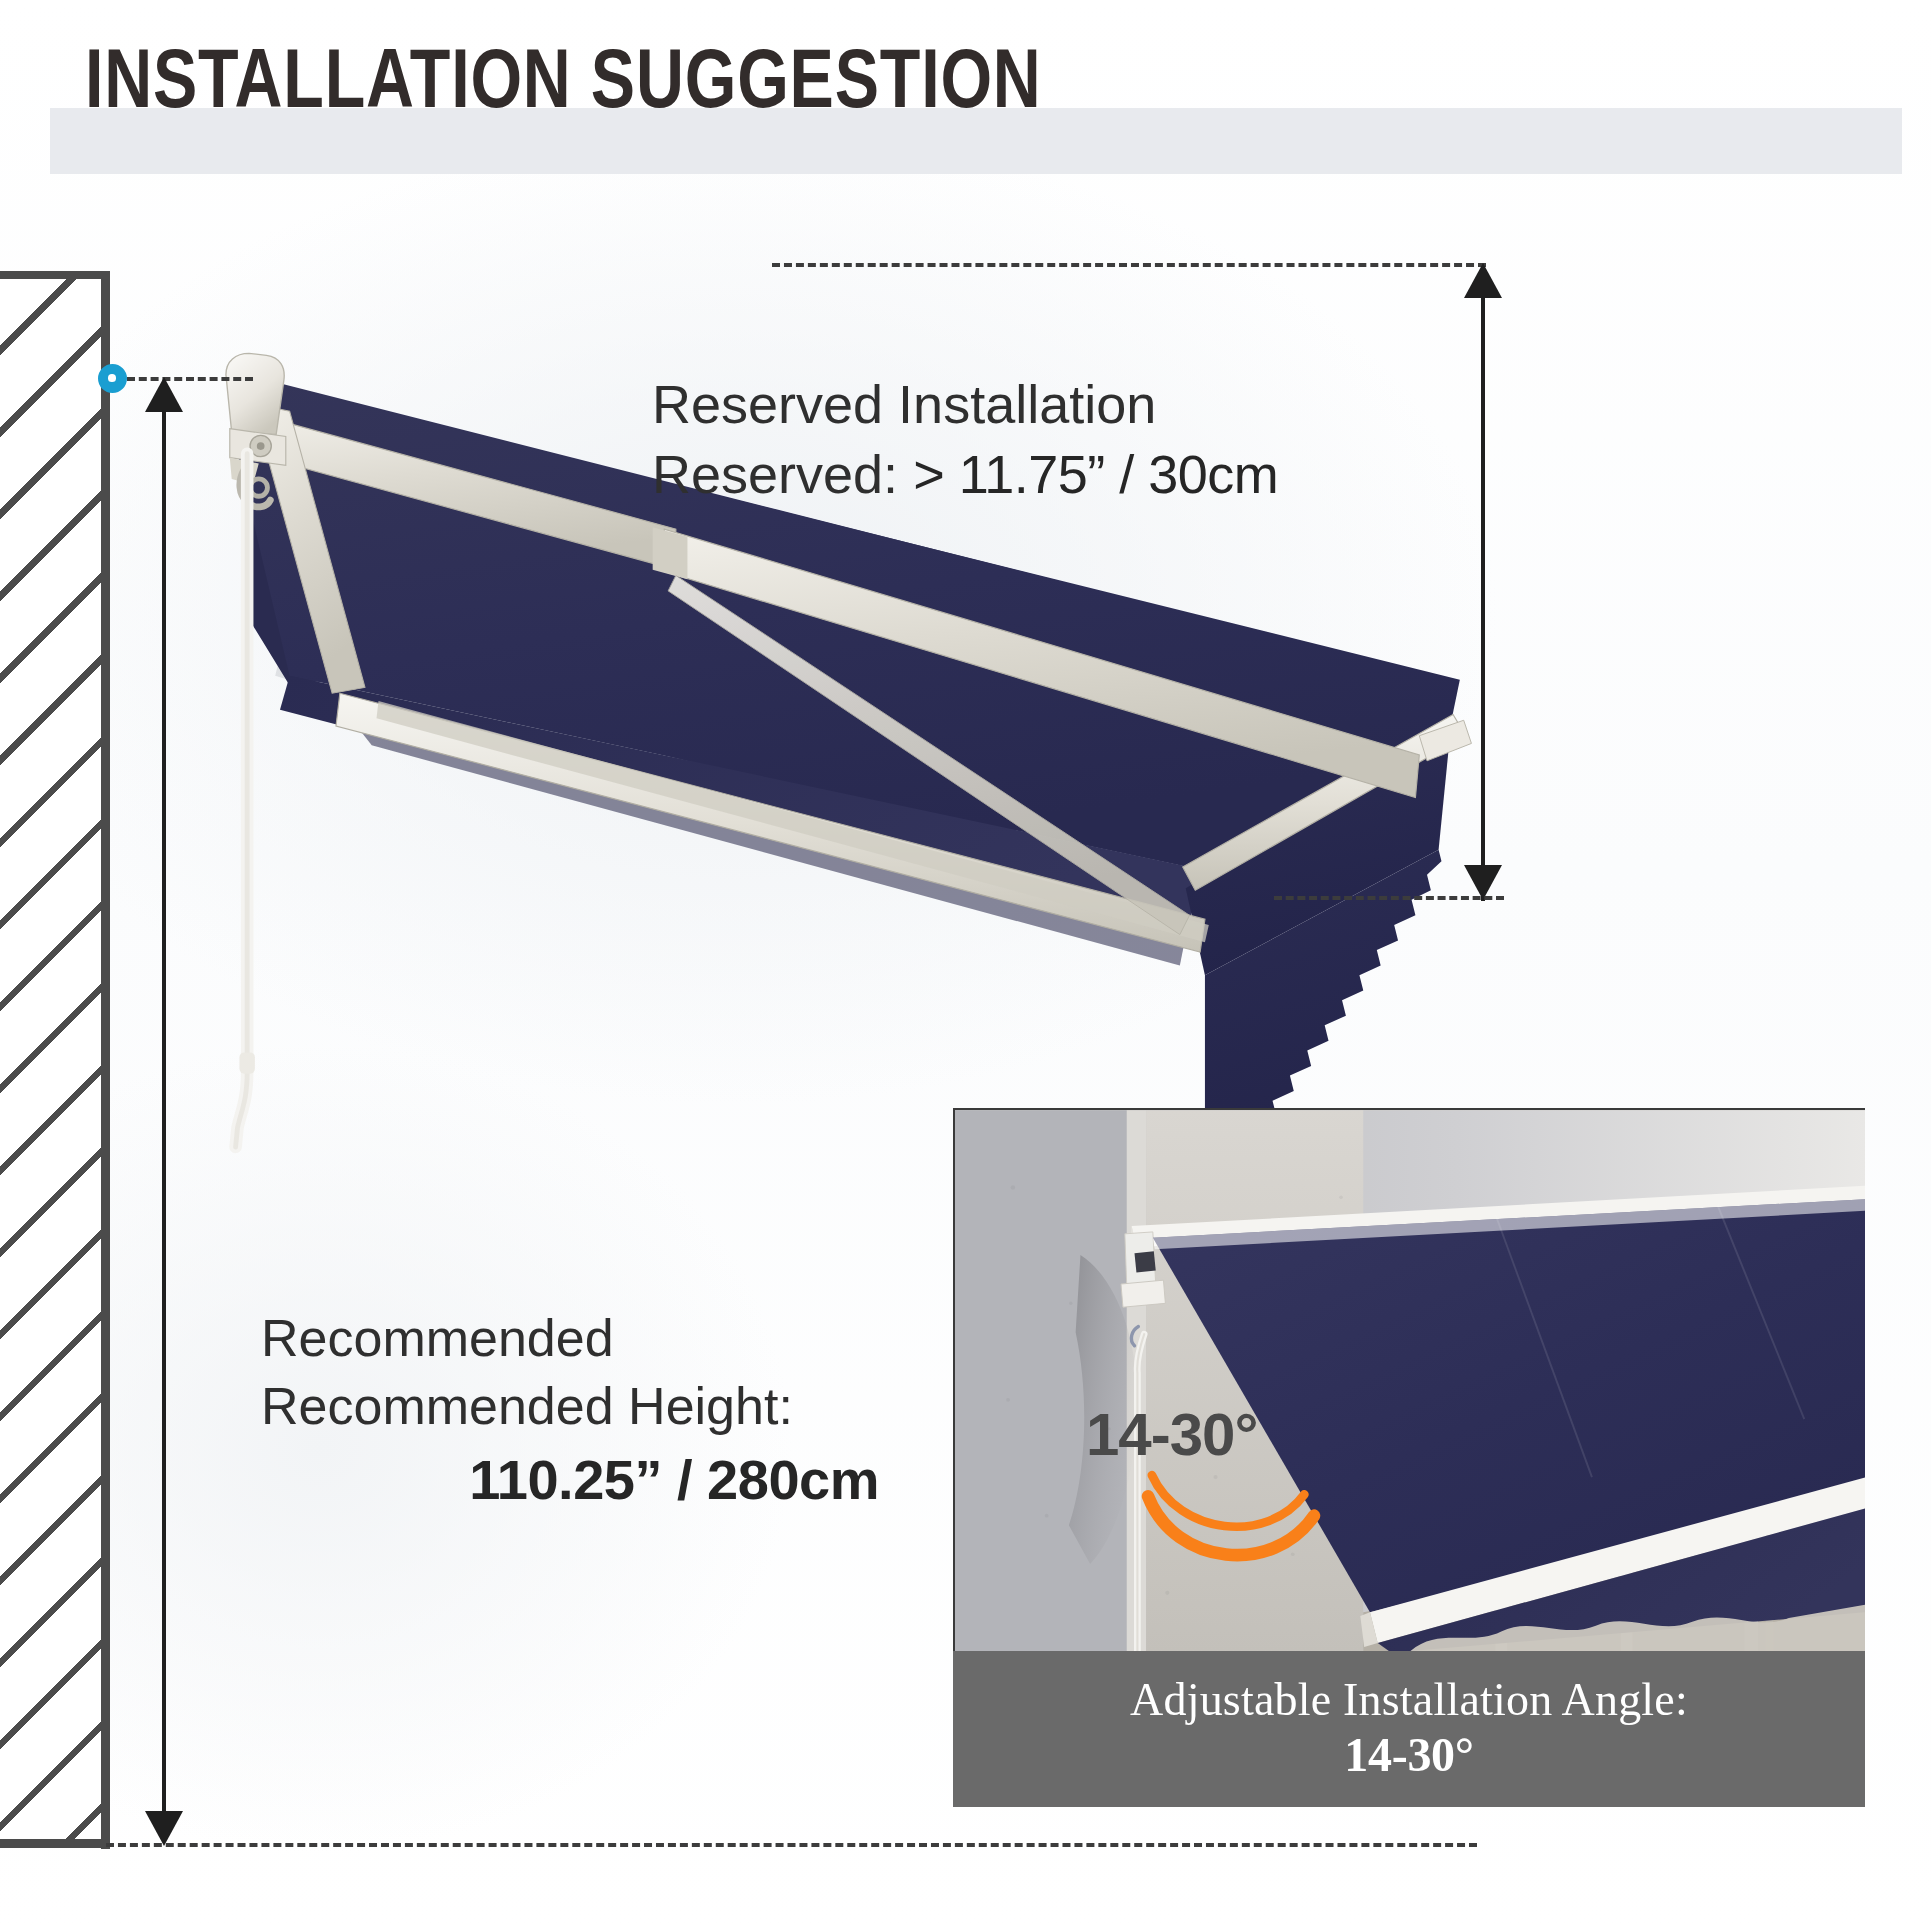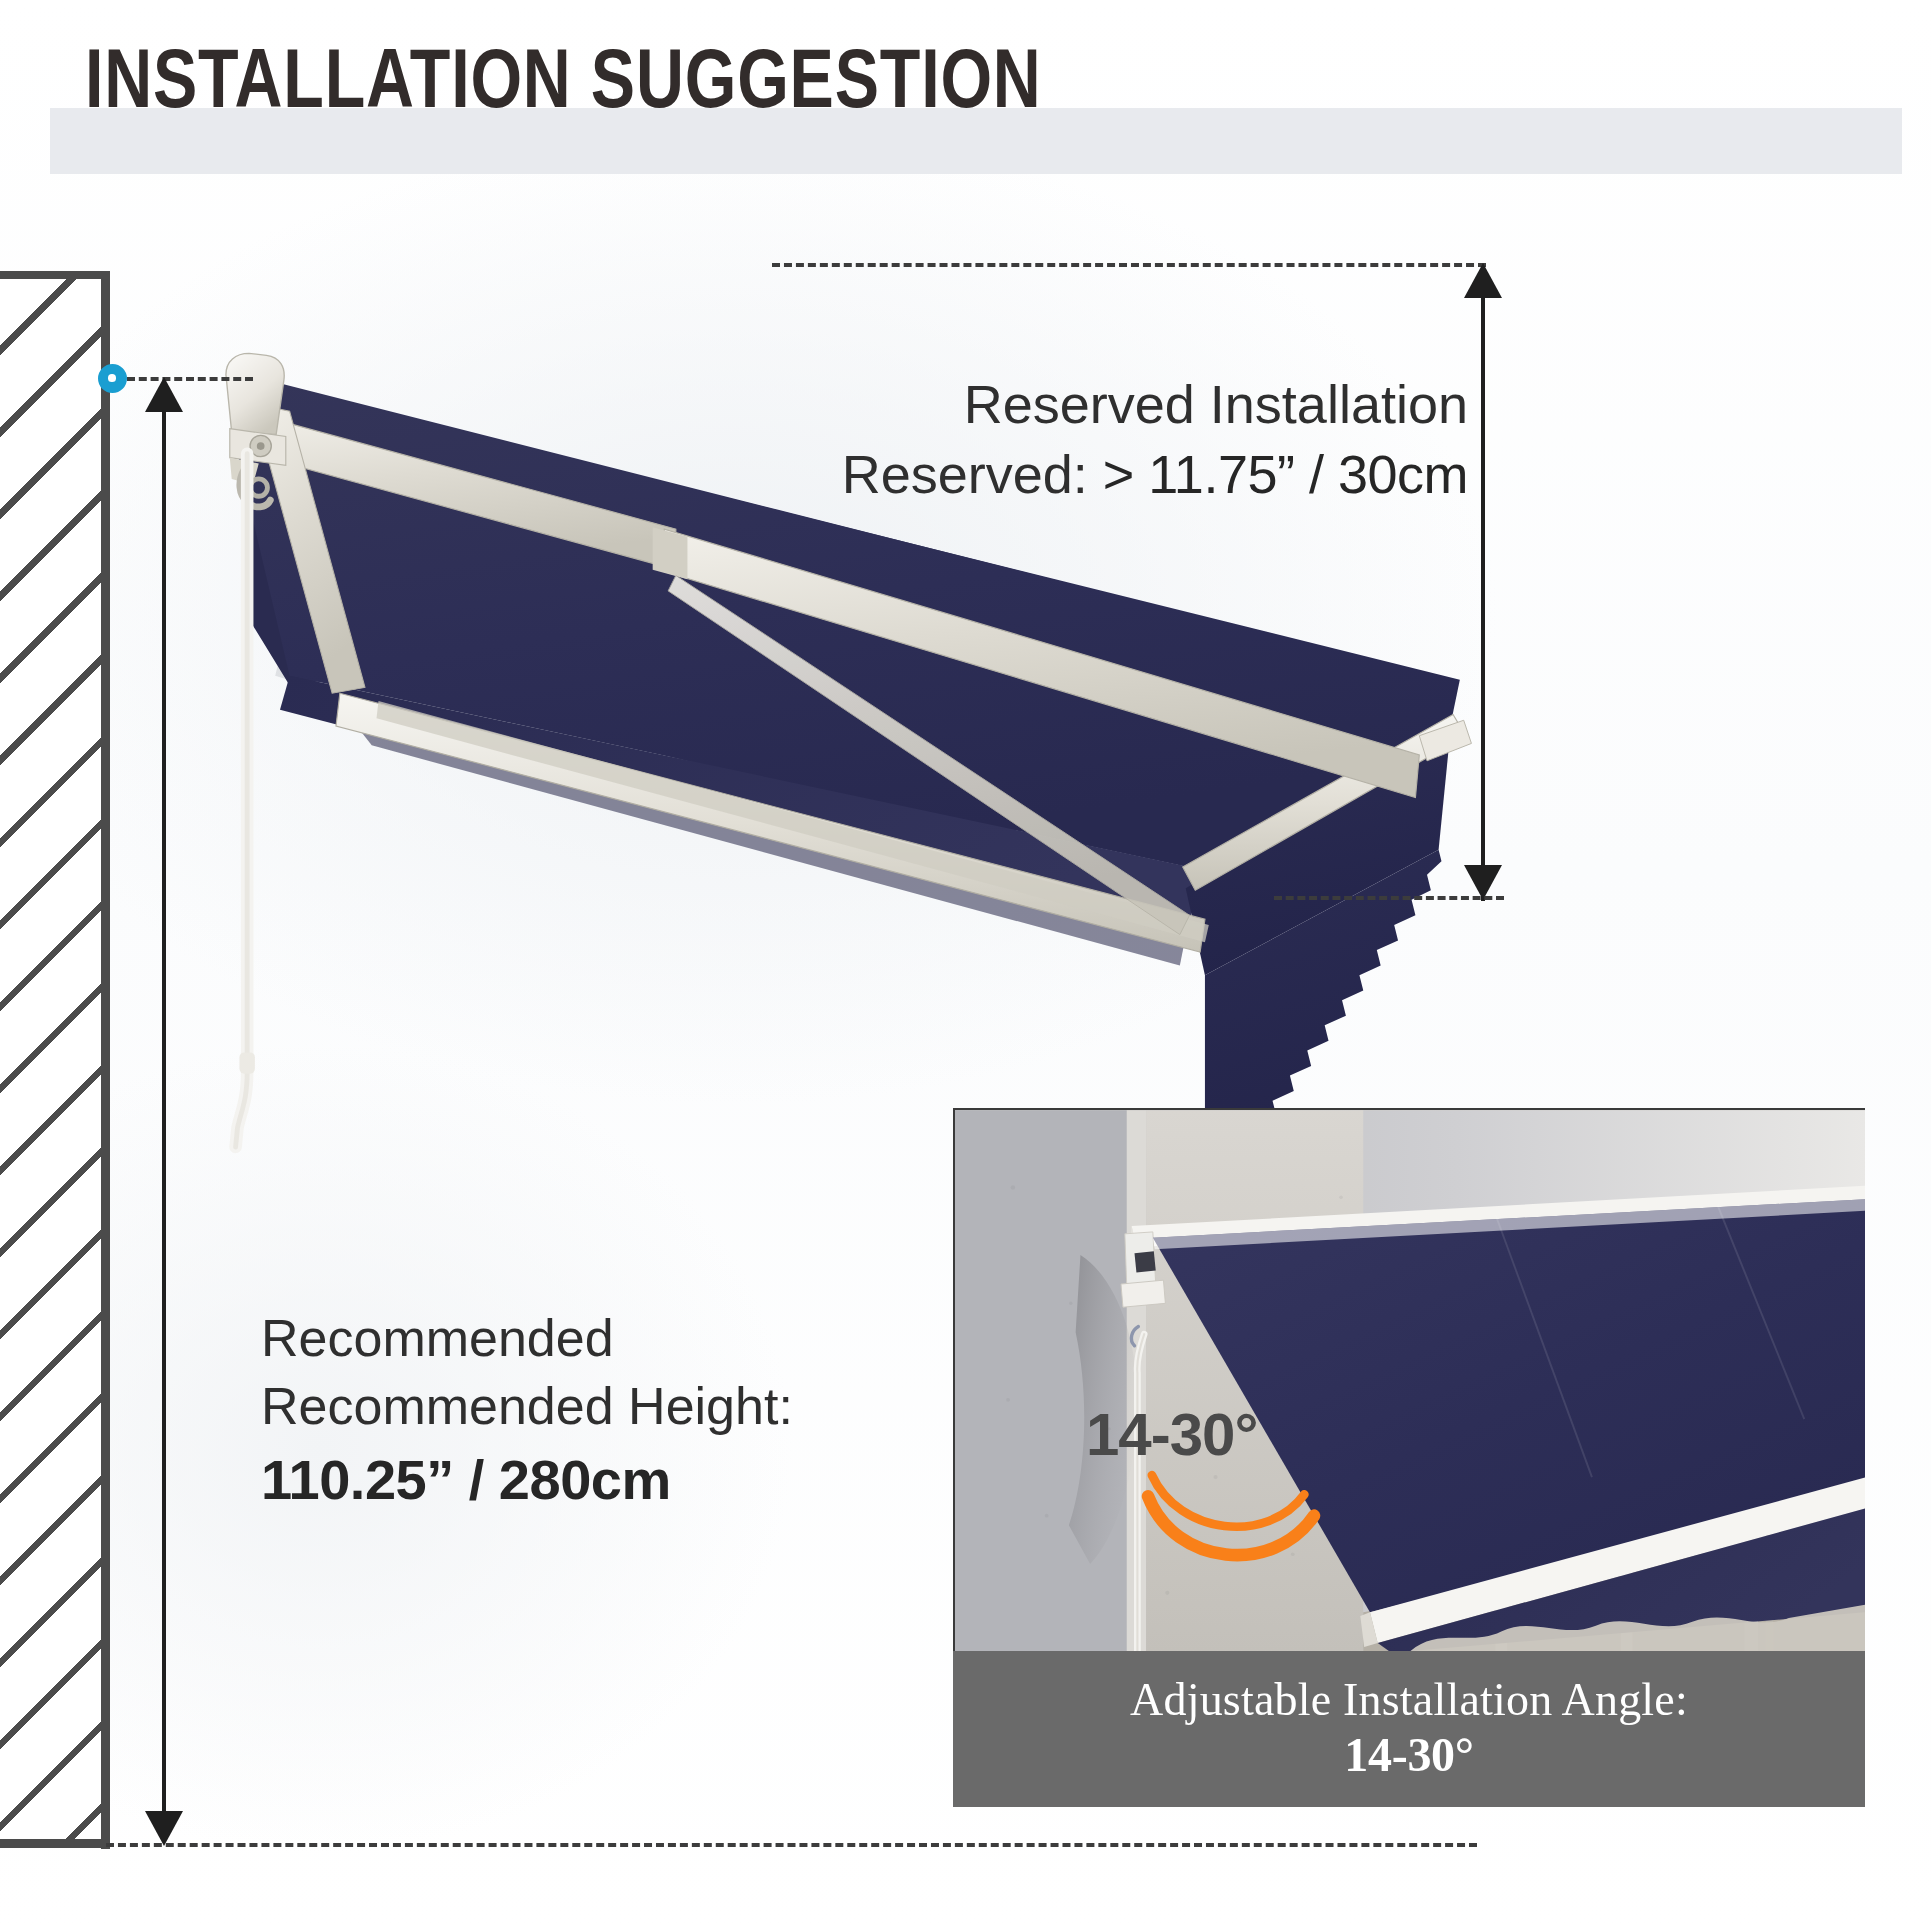--- a/index.html
+++ b/index.html
@@ -122,23 +122,23 @@
     position: absolute;
     left: 1.9px; top: 1.9px;
     width: 7.7px; height: 7.7px;
     border-radius: 50%;
     background: #ffffff;
   }
 
   
   .callout-dist {
     position: absolute;
-    left: 676px; top: 369px;
+    left: 652px; top: 369px;
     width: 792px;
-    text-align: right;
+    text-align: left;
     line-height: 1.30;
     font-size: 54px;
     color: #2f2f2f;
     font-weight: 300;
   }
   .callout-dist .strongv {
     font-weight: normal;
     color: #262626;
     letter-spacing: -0.5px;
   }
@@ -153,20 +153,21 @@
     font-weight: 300;
     margin-left: 47px;
   }
   .callout-height .strongv {
     display: block;
     font-weight: bold;
     color: #262626;
     font-size: 56px;
     letter-spacing: -0.5px;
     margin-top: 3.9px;
+    text-align: right;
   }
 
   
   .awning-wrap {
     position: absolute;
     left: 0; top: 0;
     width: 1931px; height: 1931px;
     pointer-events: none;
   }
 

